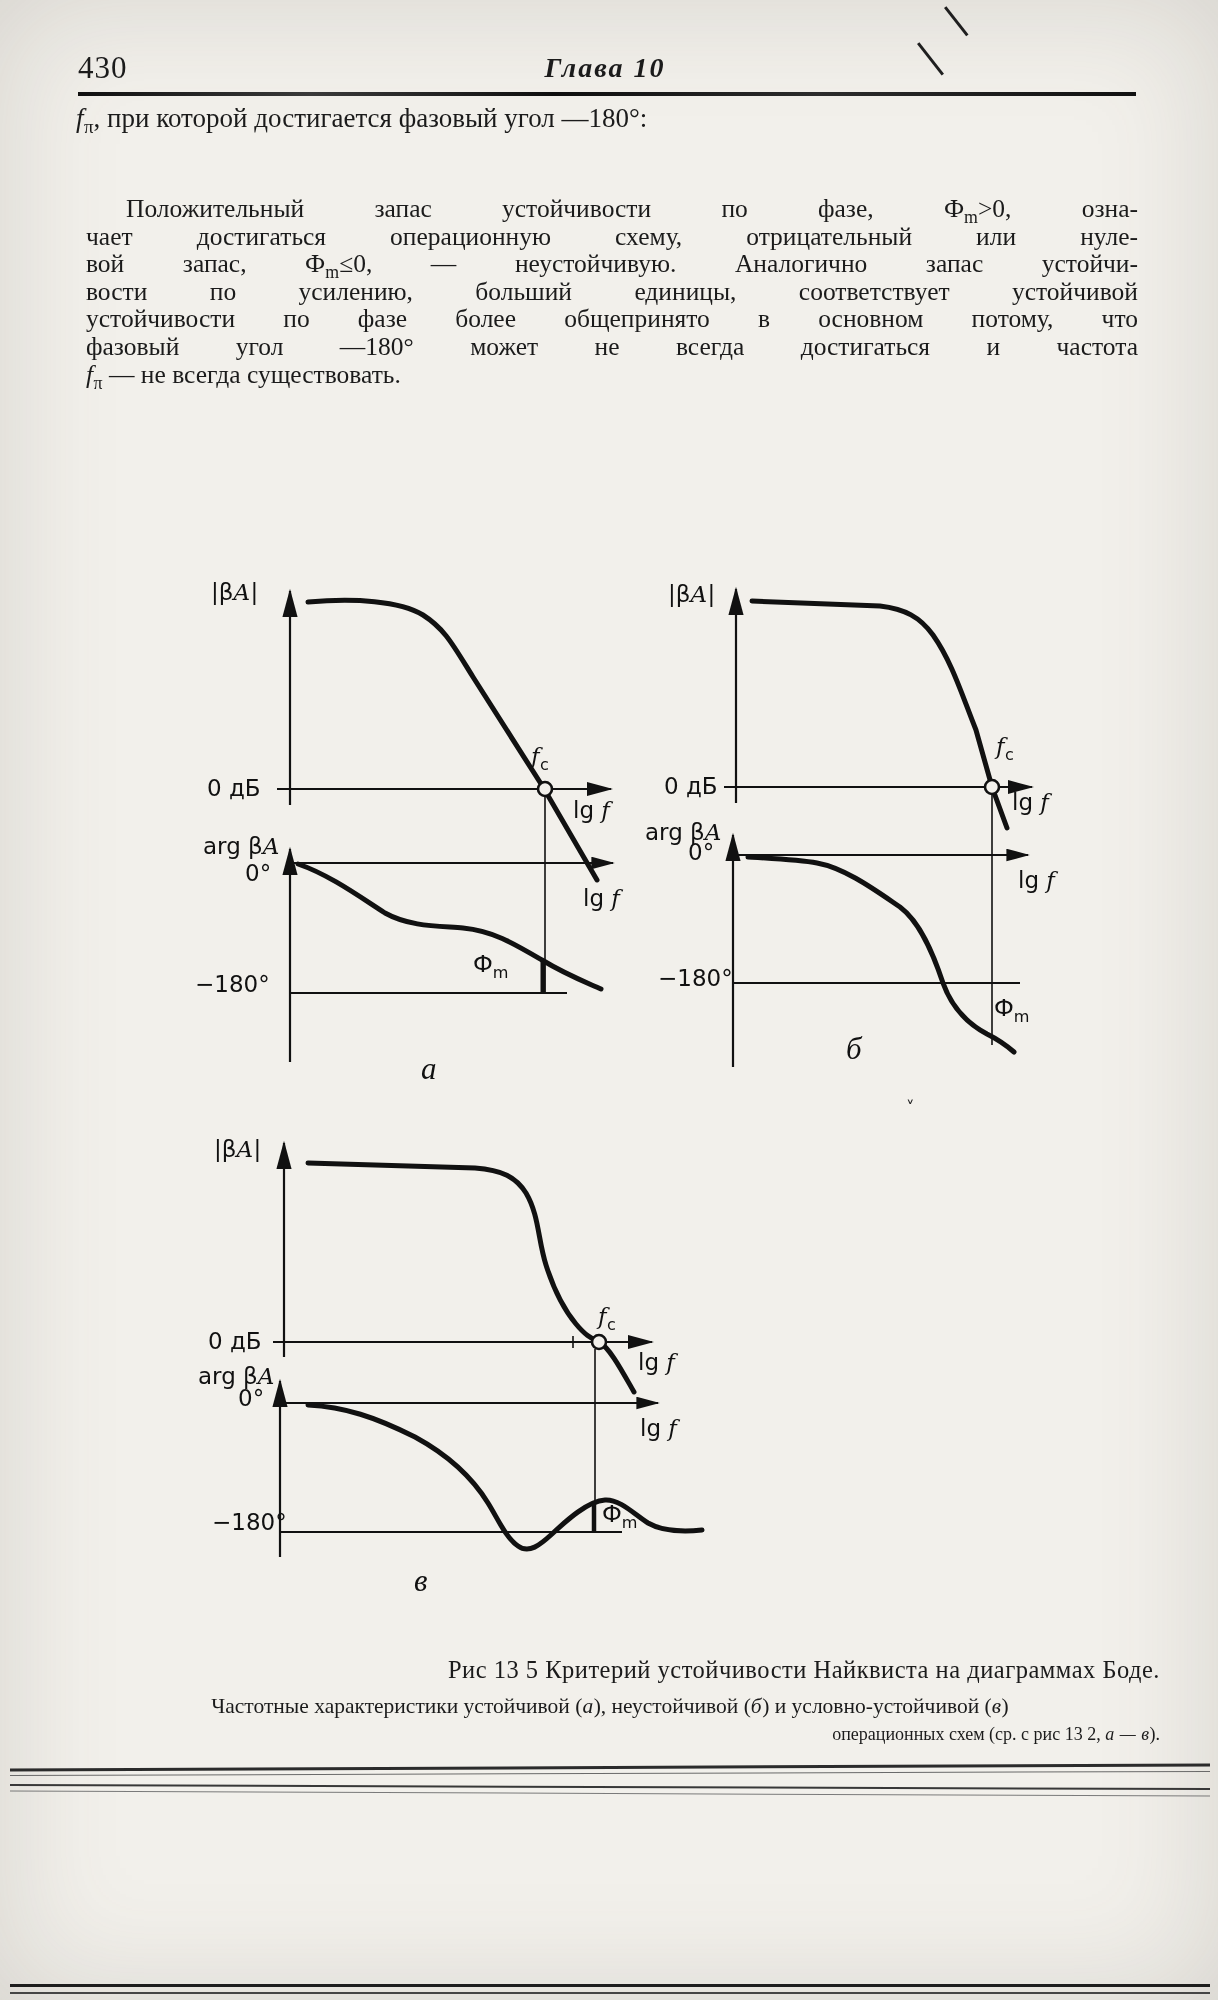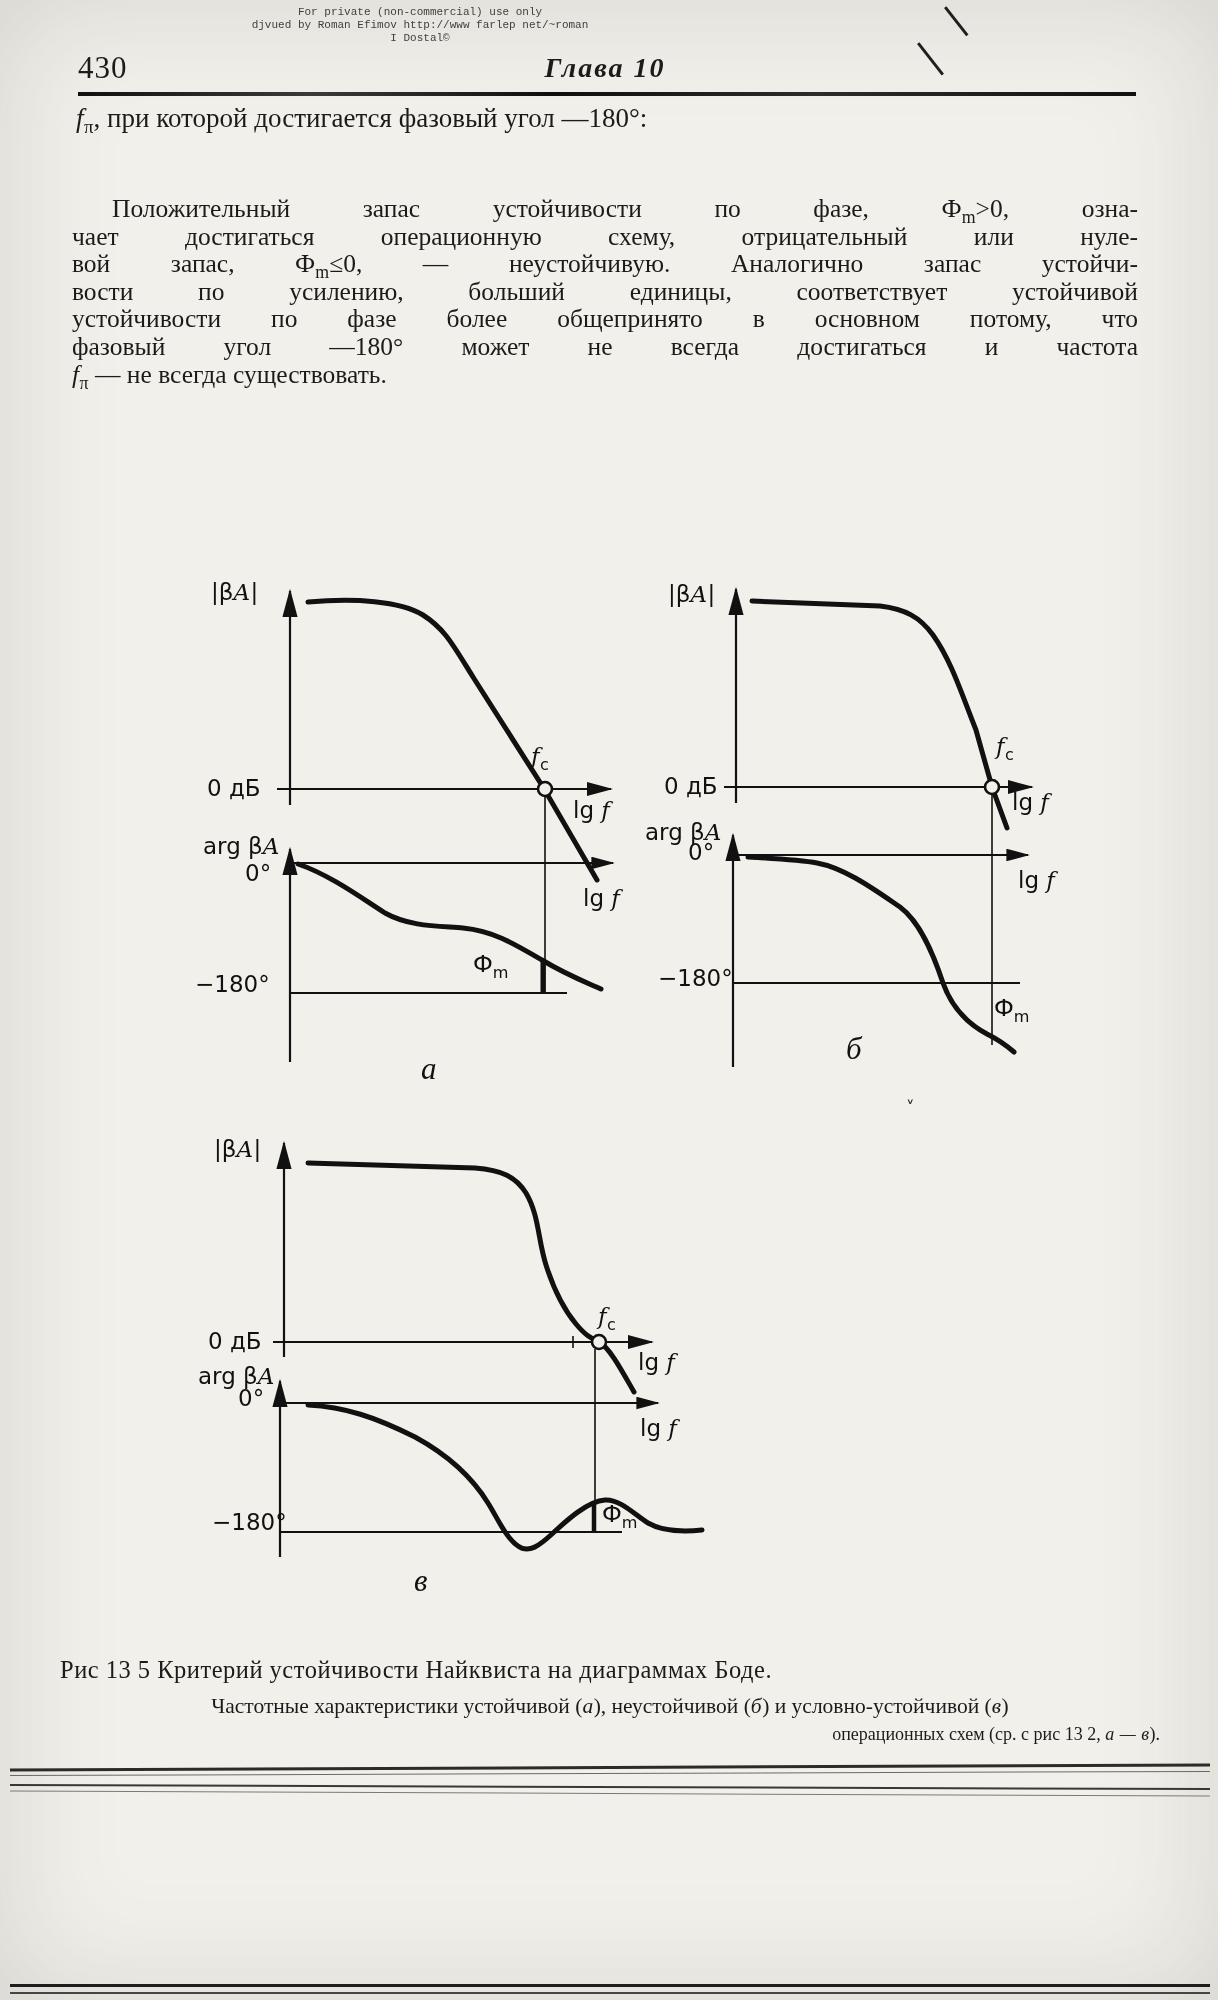--- a/index.html
+++ b/index.html
@@ -20,52 +20,47 @@
   .pageno{left:78px;top:50px;font-size:31px;letter-spacing:1px;}
   .chapter{left:72px;top:52px;width:1066px;text-align:center;
     font-size:28px;font-style:italic;font-weight:600;letter-spacing:2px;}
   .rule{left:78px;top:92px;width:1058px;height:3.5px;
     background:linear-gradient(90deg,#101010,#3a3a3a 22%,#0e0e0e 45%,#2c2c2c 70%,#111);}
   
   .intro{left:76px;top:103px;width:1064px;font-size:27px;}
   .eqrow{left:76px;top:143px;width:1064px;font-size:27px;text-align:center;}
   .eqno{position:absolute;right:6px;top:0;}
   .para{left:72px;top:195px;width:1066px;font-size:25.5px;line-height:27.6px;}
-  .pline{text-align:justify;text-align-last:justify;white-space:normal;}
+  .pline{text-align:justify;text-align-last:justify;white-space:normal;margin-left:14px;}
   .pline.first{text-indent:40px;}
   .pline.last{text-align-last:left;}
   sub{font-size:70%;line-height:0;}
   i{letter-spacing:.5px;}
   
   .diag{position:absolute;}
   .diag svg{position:absolute;left:0;top:0;}
   .dlabel{position:absolute;font-family:"DejaVu Sans","Liberation Sans",sans-serif;
     font-size:23px;color:#111;white-space:nowrap;line-height:1;}
   .dlabel i{font-family:"DejaVu Serif",serif;}
   .panel-letter{position:absolute;font-size:31px;font-style:italic;
     font-family:"Liberation Serif",serif;color:#111;}
   
-  .cap1{left:60px;top:1656px;width:1100px;text-align:left;font-size:24.5px;letter-spacing:.5px;}
+  .cap1{left:60px;top:1656px;width:1100px;text-align:right;font-size:24.5px;letter-spacing:.5px;}
   .cap2{left:60px;top:1694px;width:1100px;text-align:center;font-size:21.5px;}
   .cap3{left:60px;top:1724px;width:1100px;text-align:right;font-size:18px;}
   
   .slash{width:2.6px;background:#1f1f1f;transform-origin:top left;}
   .hline{left:10px;width:1200px;}
   .caret{left:906px;top:1098px;font-size:17px;color:#222;font-family:"DejaVu Sans",sans-serif;}
 </style>
 </head>
 <body>
 
 <div class="page">
 
-  <div class="abs watermark">
-    <div>For private (non-commercial) use only</div>
-    <div>djvued by Roman Efimov http://www farlep net/~roman</div>
-    <div>I Dostal©</div>
-  </div>
 
   <div class="abs slash" style="left:944px;top:8px;height:36px;transform:rotate(-38deg);"></div>
   <div class="abs slash" style="left:917px;top:44px;height:40px;transform:rotate(-38deg);"></div>
 
   <div class="abs pageno">430</div>
   <div class="abs chapter">Глава 10</div>
   <div class="abs rule"></div>
 
   <div class="abs intro"><i>f</i><sub>π</sub>, при которой достигается фазовый угол —180°:</div>
 

